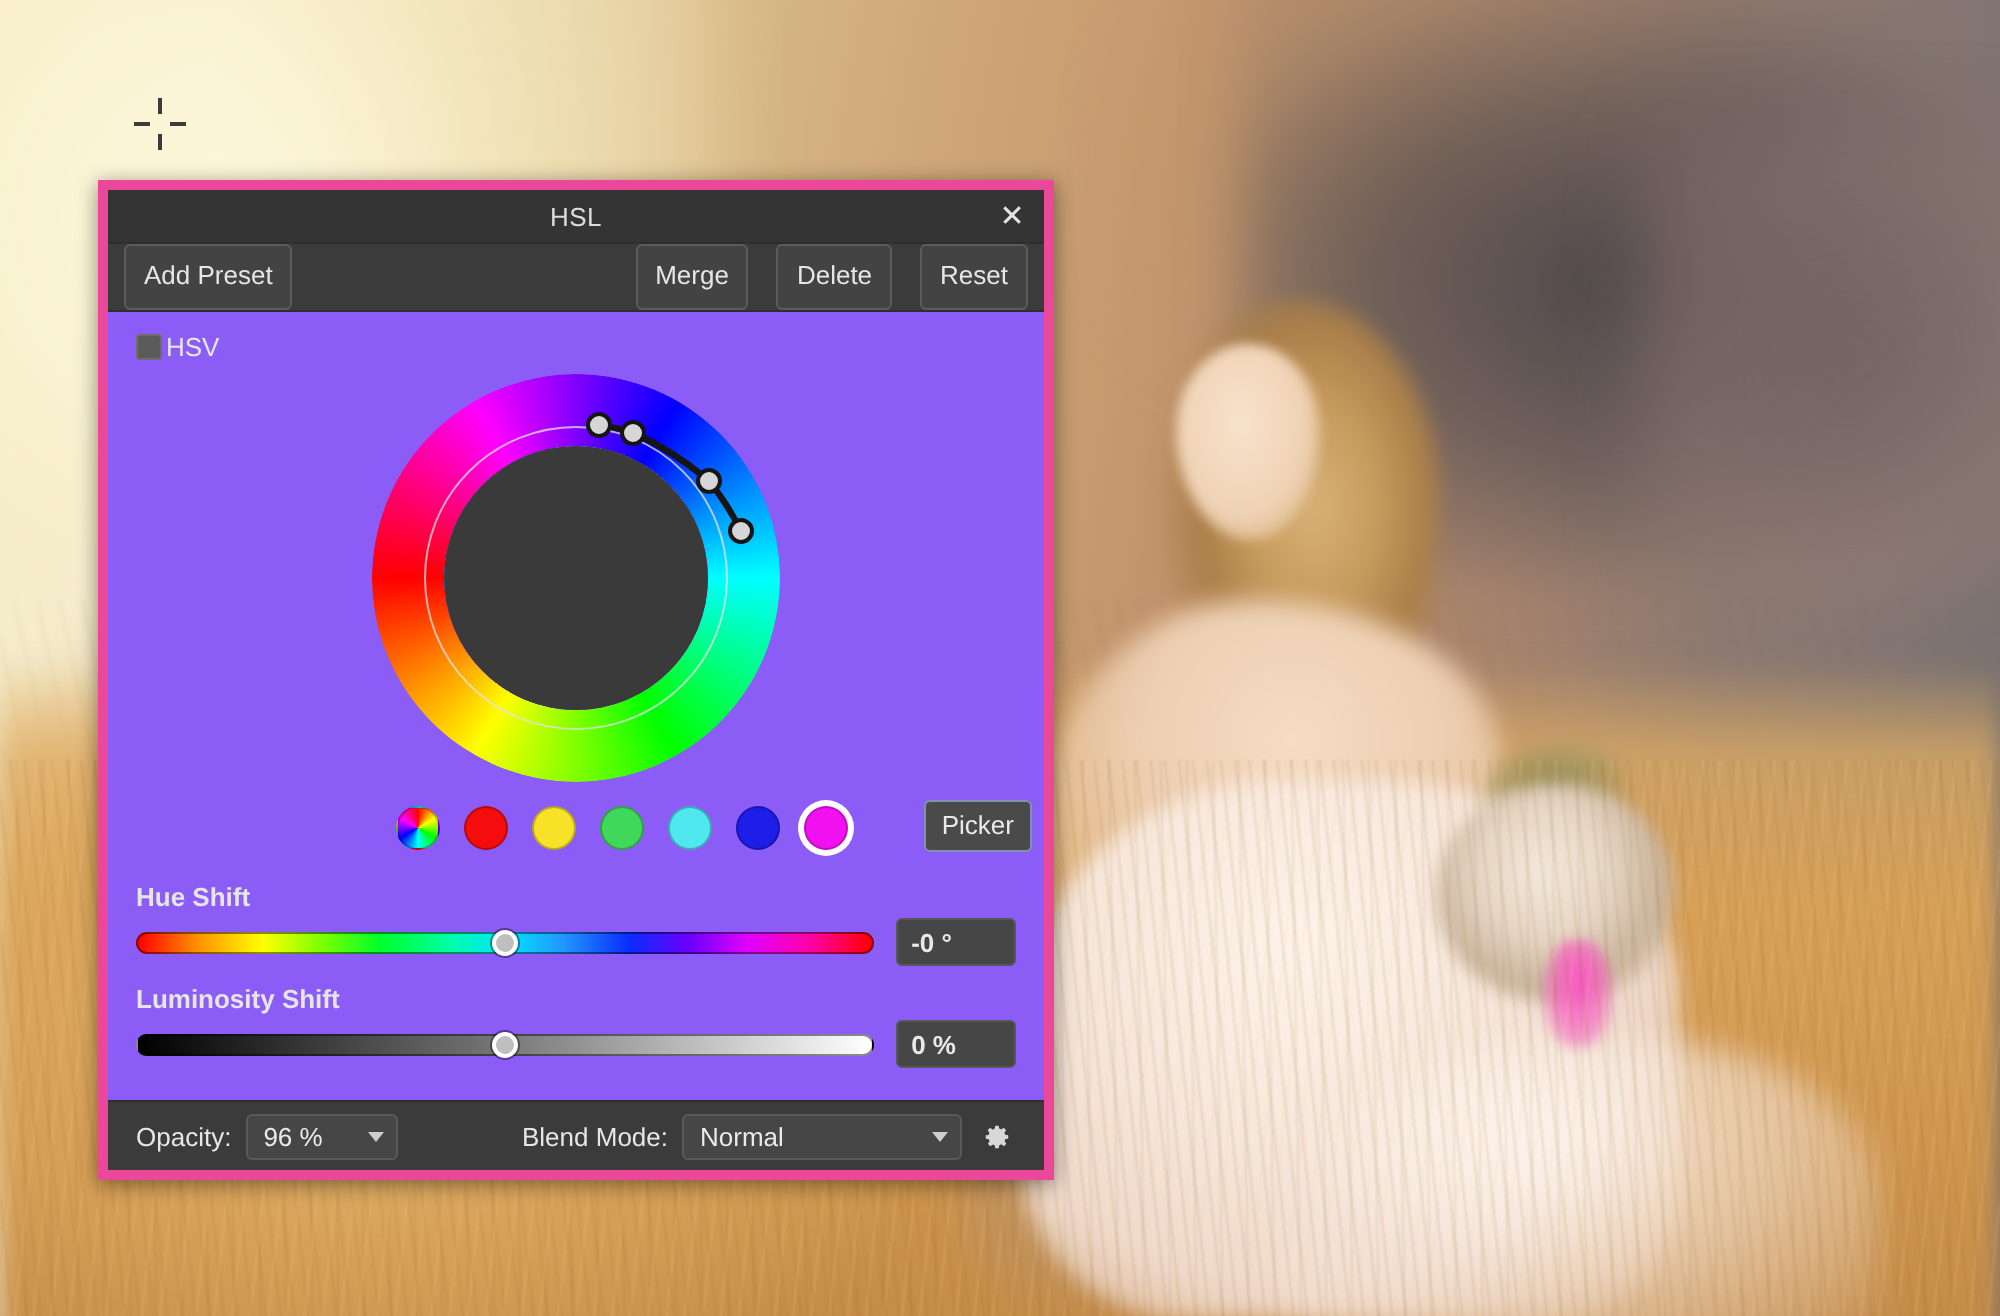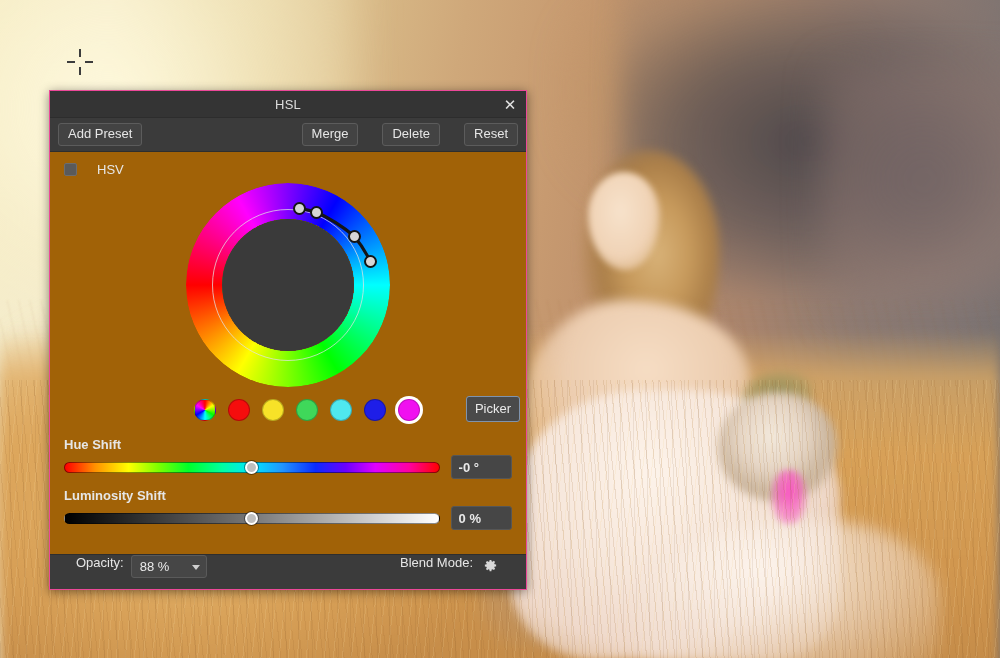--- a/index.html
+++ b/index.html
@@ -168,22 +168,22 @@
   .ch-t { left: 12px; top: 0;   width: 2px; height: 8px; }
   .ch-b { left: 12px; top: 18px; width: 2px; height: 8px; }
   .ch-l { left: 0;   top: 12px; width: 8px; height: 2px; }
   .ch-r { left: 18px; top: 12px; width: 8px; height: 2px; }
 
   
   .panel {
     position: absolute;
     left: 49px; top: 90px;
     width: 478px; height: 500px;
-    background: #a16207;
-    border: 1px solid #ec4899;
+    background: #8b5cf6;
+    border: 5px solid #ec4899;
     box-shadow: 0 2px 10px rgba(0,0,0,0.45);
     color: #e9e9e9;
     font-size: 13px;
   }
   .titlebar {
     position: relative;
     height: 27px;
     background: #343434;
     border-bottom: 1px solid #2d2d2d;
     display: flex; align-items: center; justify-content: center;
@@ -194,40 +194,40 @@
     width: 24px; height: 23px;
     display: flex; align-items: center; justify-content: center;
     color: #e4e4e4; font-size: 15px; line-height: 1;
     cursor: pointer;
   }
 
   .toolbar {
     height: 34px;
     background: #3b3b3b;
     border-bottom: 1px solid #2e2e2e;
-    display: flex; align-items: center;
+    display: flex; 
     padding: 0 8px;
-    gap: 24px;
+    gap: 14px;
   }
   .tb-spacer { flex: 1 1 auto; }
   .btn {
     background: #434343;
     border: 1px solid #5c5c5c;
     border-radius: 3px;
     color: #e6e6e6;
     font-size: 13px;
     padding: 3px 9px 4px;
     cursor: pointer;
     font-family: "Liberation Sans", sans-serif;
     line-height: 1.15;
   }
 
   .body { padding: 10px 14px 0 14px; }
 
-  .checkrow { display: flex; align-items: center; gap: 20px; margin-bottom: 4px; }
+  .checkrow { display: flex; align-items: center; gap: 2px; margin-bottom: 4px; }
   .checkbox {
     width: 13px; height: 13px;
     background: #5a5a5a;
     border: 1px solid #6d6d6d;
     border-radius: 2px;
     cursor: pointer;
   }
   .checkrow label { font-size: 13px; color: #e7e7e7; cursor: pointer; }
 
   
@@ -358,22 +358,22 @@
     cursor: text;
   }
 
   
   .footer {
     position: absolute;
     left: 0; right: 0; bottom: 0;
     height: 35px;
     background: #3b3b3b;
     border-top: 1px solid #2e2e2e;
-    display: flex; 
-    padding: 0 26px;
+    display: flex; align-items: center;
+    padding: 0 14px;
     gap: 7px;
   }
   .foot-label { font-size: 13px; color: #e6e6e6; }
   .combo {
     position: relative;
     background: #464646;
     border: 1px solid #5a5a5a;
     border-radius: 3px;
     height: 23px;
     display: flex; align-items: center;
@@ -501,25 +501,29 @@
             <div class="value-box">0 %</div>
           </div>
         </div>
 
       </div>
     </div>
 
     <div class="footer">
       <span class="foot-label">Opacity:</span>
       <div class="combo opacity">
-        <span>88 %</span>
+        <span>96 %</span>
         <span class="caret"></span>
       </div>
       <span class="foot-spacer"></span>
       <span class="foot-label">Blend Mode:</span>
+      <div class="combo blend">
+        <span>Normal</span>
+        <span class="caret"></span>
+      </div>
       <span class="gear-btn">
         <svg width="15" height="15" viewBox="0 0 16 16" aria-hidden="true">
           <path fill="#d8d8d8" d="M8 5.2a2.8 2.8 0 100 5.6 2.8 2.8 0 000-5.6zm0 4.2a1.4 1.4 0 110-2.8 1.4 1.4 0 010 2.8z"></path>
           <path fill="#d8d8d8" d="M14 8.95v-1.9l-1.62-.27a4.6 4.6 0 00-.45-1.09l.96-1.33-1.35-1.35-1.33.96a4.6 4.6 0 00-1.09-.45L8.95 2h-1.9l-.27 1.62c-.38.1-.75.25-1.09.45l-1.33-.96-1.35 1.35.96 1.33c-.2.34-.35.71-.45 1.09L2 7.05v1.9l1.62.27c.1.38.25.75.45 1.09l-.96 1.33 1.35 1.35 1.33-.96c.34.2.71.35 1.09.45L7.05 14h1.9l.27-1.62c.38-.1.75-.25 1.09-.45l1.33.96 1.35-1.35-.96-1.33c.2-.34.35-.71.45-1.09L14 8.95z"></path>
         </svg>
       </span>
     </div>
 
   </div>
 </div>

